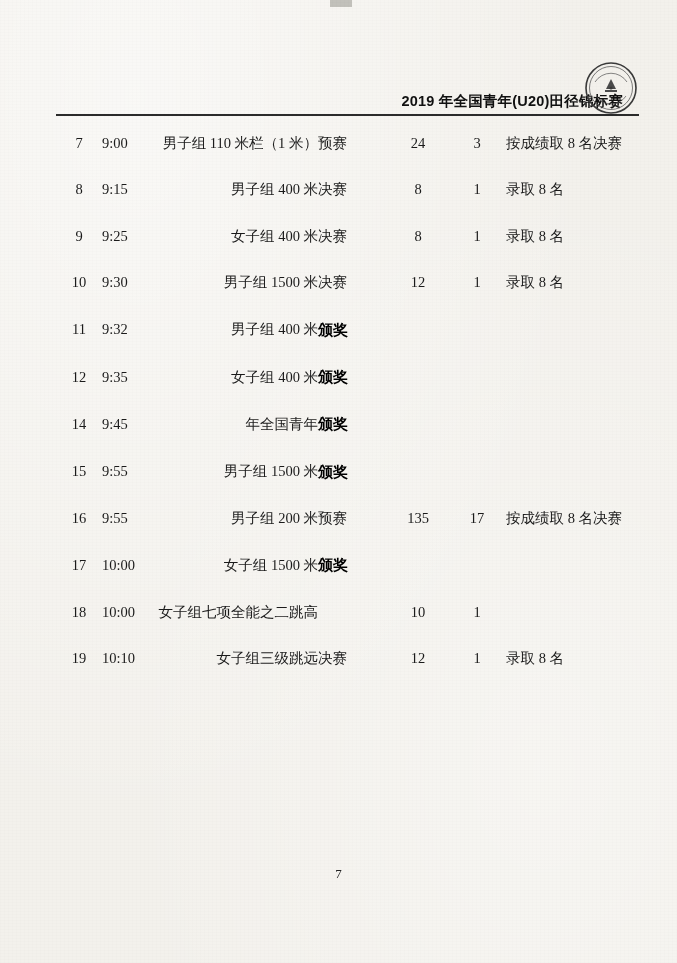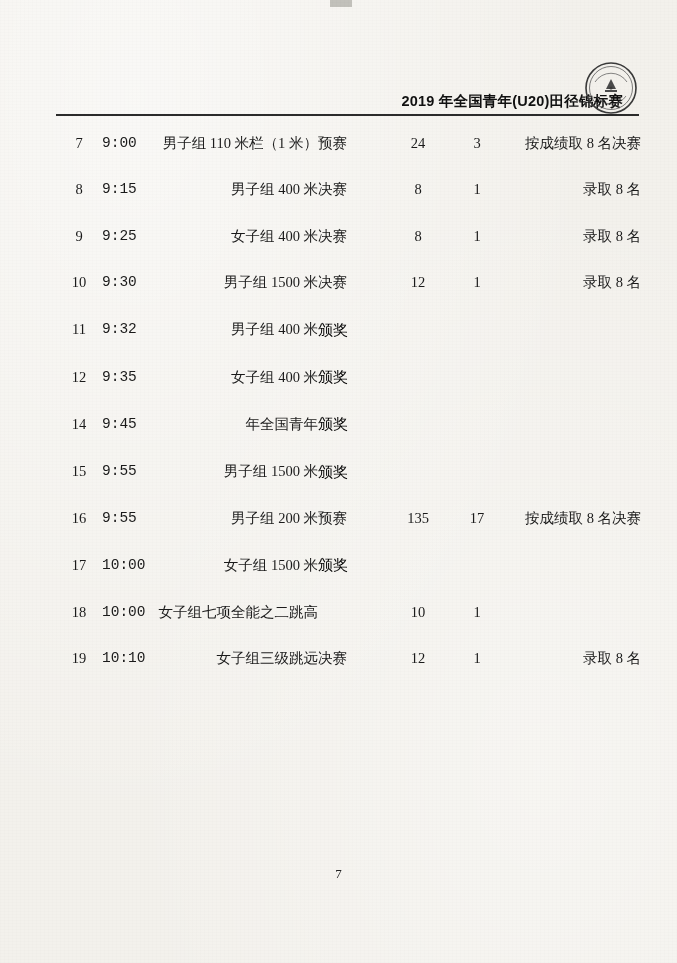--- a/index.html
+++ b/index.html
@@ -83,30 +83,30 @@
   }
   col.c-no      { width: 46px; }
   col.c-time    { width: 56px; }
   col.c-event   { width: 160px; }
   col.c-round   { width: 70px; }
   col.c-count   { width: 60px; }
   col.c-groups  { width: 58px; }
   col.c-remark  { width: 135px; }
 
   td.no     { text-align: center; }
-  td.time   { text-align: left; padding-left: 2px; font-family: Liberation Mono, monospace; }
+  td.time   { text-align: left; padding-left: 2px; }
   td.event  { text-align: right; padding-left: 12px; }
   td.round  { text-align: left; padding-left: 8px; }
   td.count  { text-align: center; }
   td.groups { text-align: center; }
-  td.remark { text-align: right; padding-left: 10px; }
+  td.remark { text-align: left; padding-left: 10px; }
 
   td.round.award {
     font-family: "Liberation Sans", sans-serif;
-    font-weight: normal;
+    font-weight: bold;
     font-size: 15px;
     color: #000;
   }
   .footer-page {
     position: absolute;
     top: 866px;
     left: 0;
     width: 677px;
     text-align: center;
     font-size: 13px;

